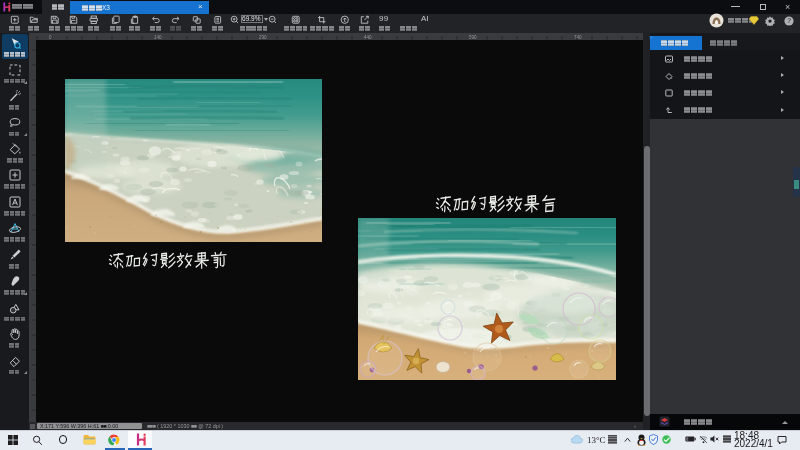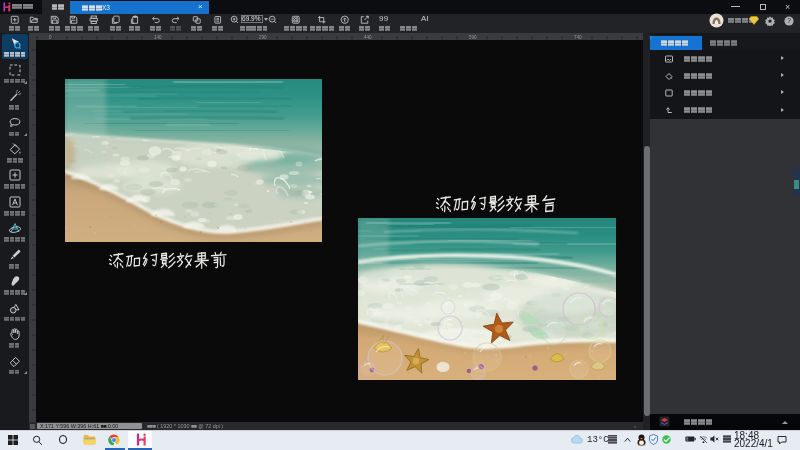--- a/index.html
+++ b/index.html
@@ -1098,21 +1098,21 @@
 <svg class="a" style="left:136px;top:433px" width="11" height="13" viewBox="0 0 11 13">
 <path d="M2 0.5 V12.5" stroke="#c92a84" stroke-width="2.2"></path>
 <path d="M8.6 3.5 V12.5" stroke="#e4405f" stroke-width="2.2"></path>
 <path d="M2 7.6 Q5 5.4 8.6 7.2" stroke="#d73472" stroke-width="2" fill="none"></path>
 <circle cx="8.6" cy="1.7" r="1.2" fill="#e4405f"></circle>
 </svg>
 <div class="a" style="left:127.5px;top:448.3px;width:24px;height:1.7px;background:#2766b8"></div>
 <svg class="a" style="left:571px;top:434px" width="12" height="11" viewBox="0 0 12 11">
 <path d="M3 9 a2.6 2.6 0 0 1 -.3 -5.2 a3.4 3.4 0 0 1 6.6 .4 a2.4 2.4 0 0 1 -.3 4.8 z" fill="#b8d9f2" stroke="#8fb8d8" stroke-width="0.7"></path>
 </svg>
-<div class="a" style="left:587px;top:435px;color:#1a1a1c;font-size:9px;line-height:10px;font-family:Liberation Mono, monospace">13°C</div>
+<div class="a" style="left:587px;top:435px;color:#1a1a1c;font-size:9px;line-height:10px;font-family:Liberation Serif, serif">13°C</div>
 <i class="zt" style="left:608.0px;top:435.0px;width:8.5px;height:8.5px;background:repeating-linear-gradient(0deg,rgba(255,255,255,.30) 0 0.9px,transparent 0.9px 2.4px),repeating-linear-gradient(90deg,rgba(30,30,34,.78) 0 8.5px,transparent 8.5px 9.7px)"></i>
 <svg class="a" style="left:624px;top:436.5px" width="7" height="6" viewBox="0 0 7 6" fill="none" stroke="#333" stroke-width="1">
       <path d="M0.8 4.6 L3.5 1.2 L6.2 4.6"></path>
     </svg>
 <svg class="a" style="left:637px;top:433.5px" width="9" height="12" viewBox="0 0 9 12">
 <ellipse cx="4.5" cy="3.6" rx="3" ry="3.2" fill="#1a1a1a"></ellipse>
 <ellipse cx="4.5" cy="8.4" rx="4" ry="3.2" fill="#1a1a1a"></ellipse>
 <ellipse cx="4.5" cy="8.8" rx="2.5" ry="2.3" fill="#f6f3ee"></ellipse>
 <path d="M1 10.6 q-.9 .9 0 1.2 q1.2 .4 2.1 -.3z" fill="#e8b64c"></path>
 <path d="M8 10.6 q.9 .9 0 1.2 q-1.2 .4 -2.1 -.3z" fill="#e8b64c"></path>

